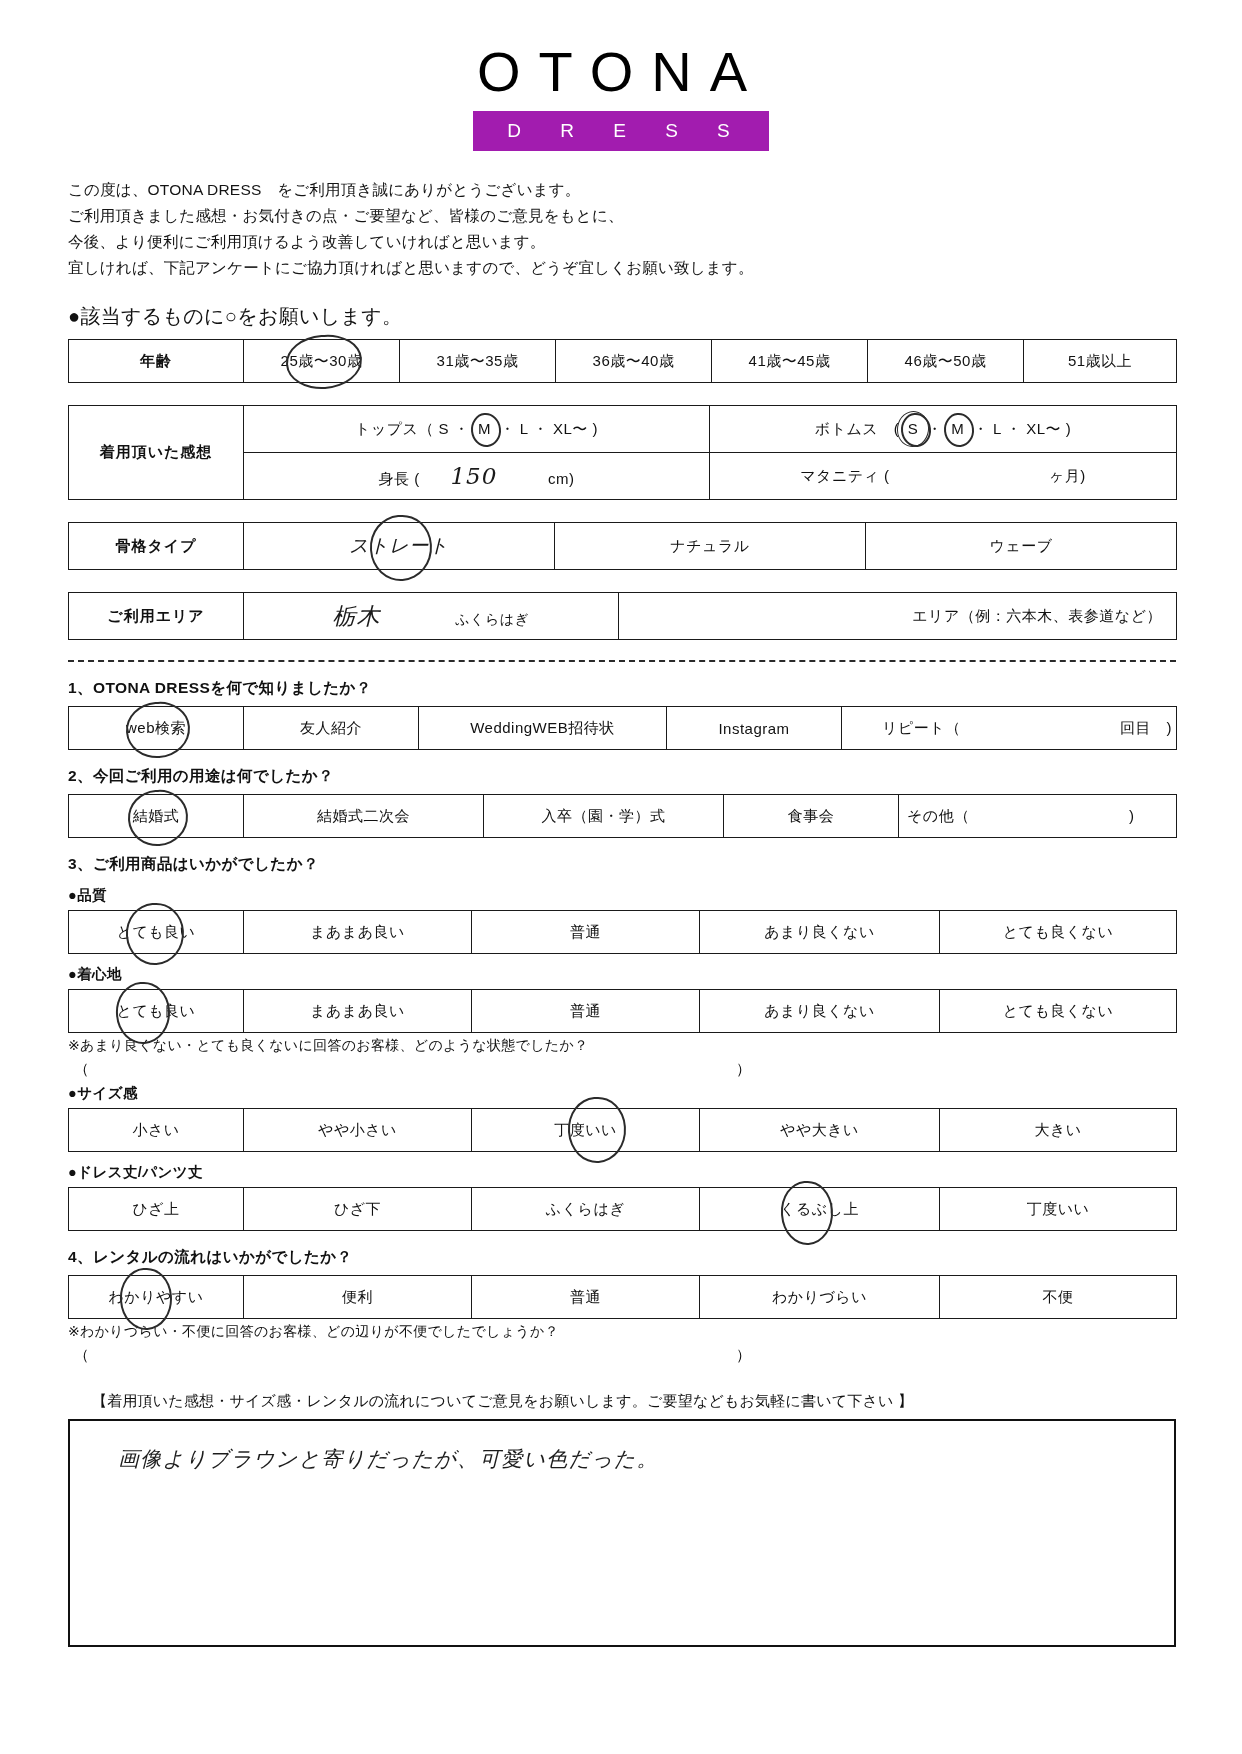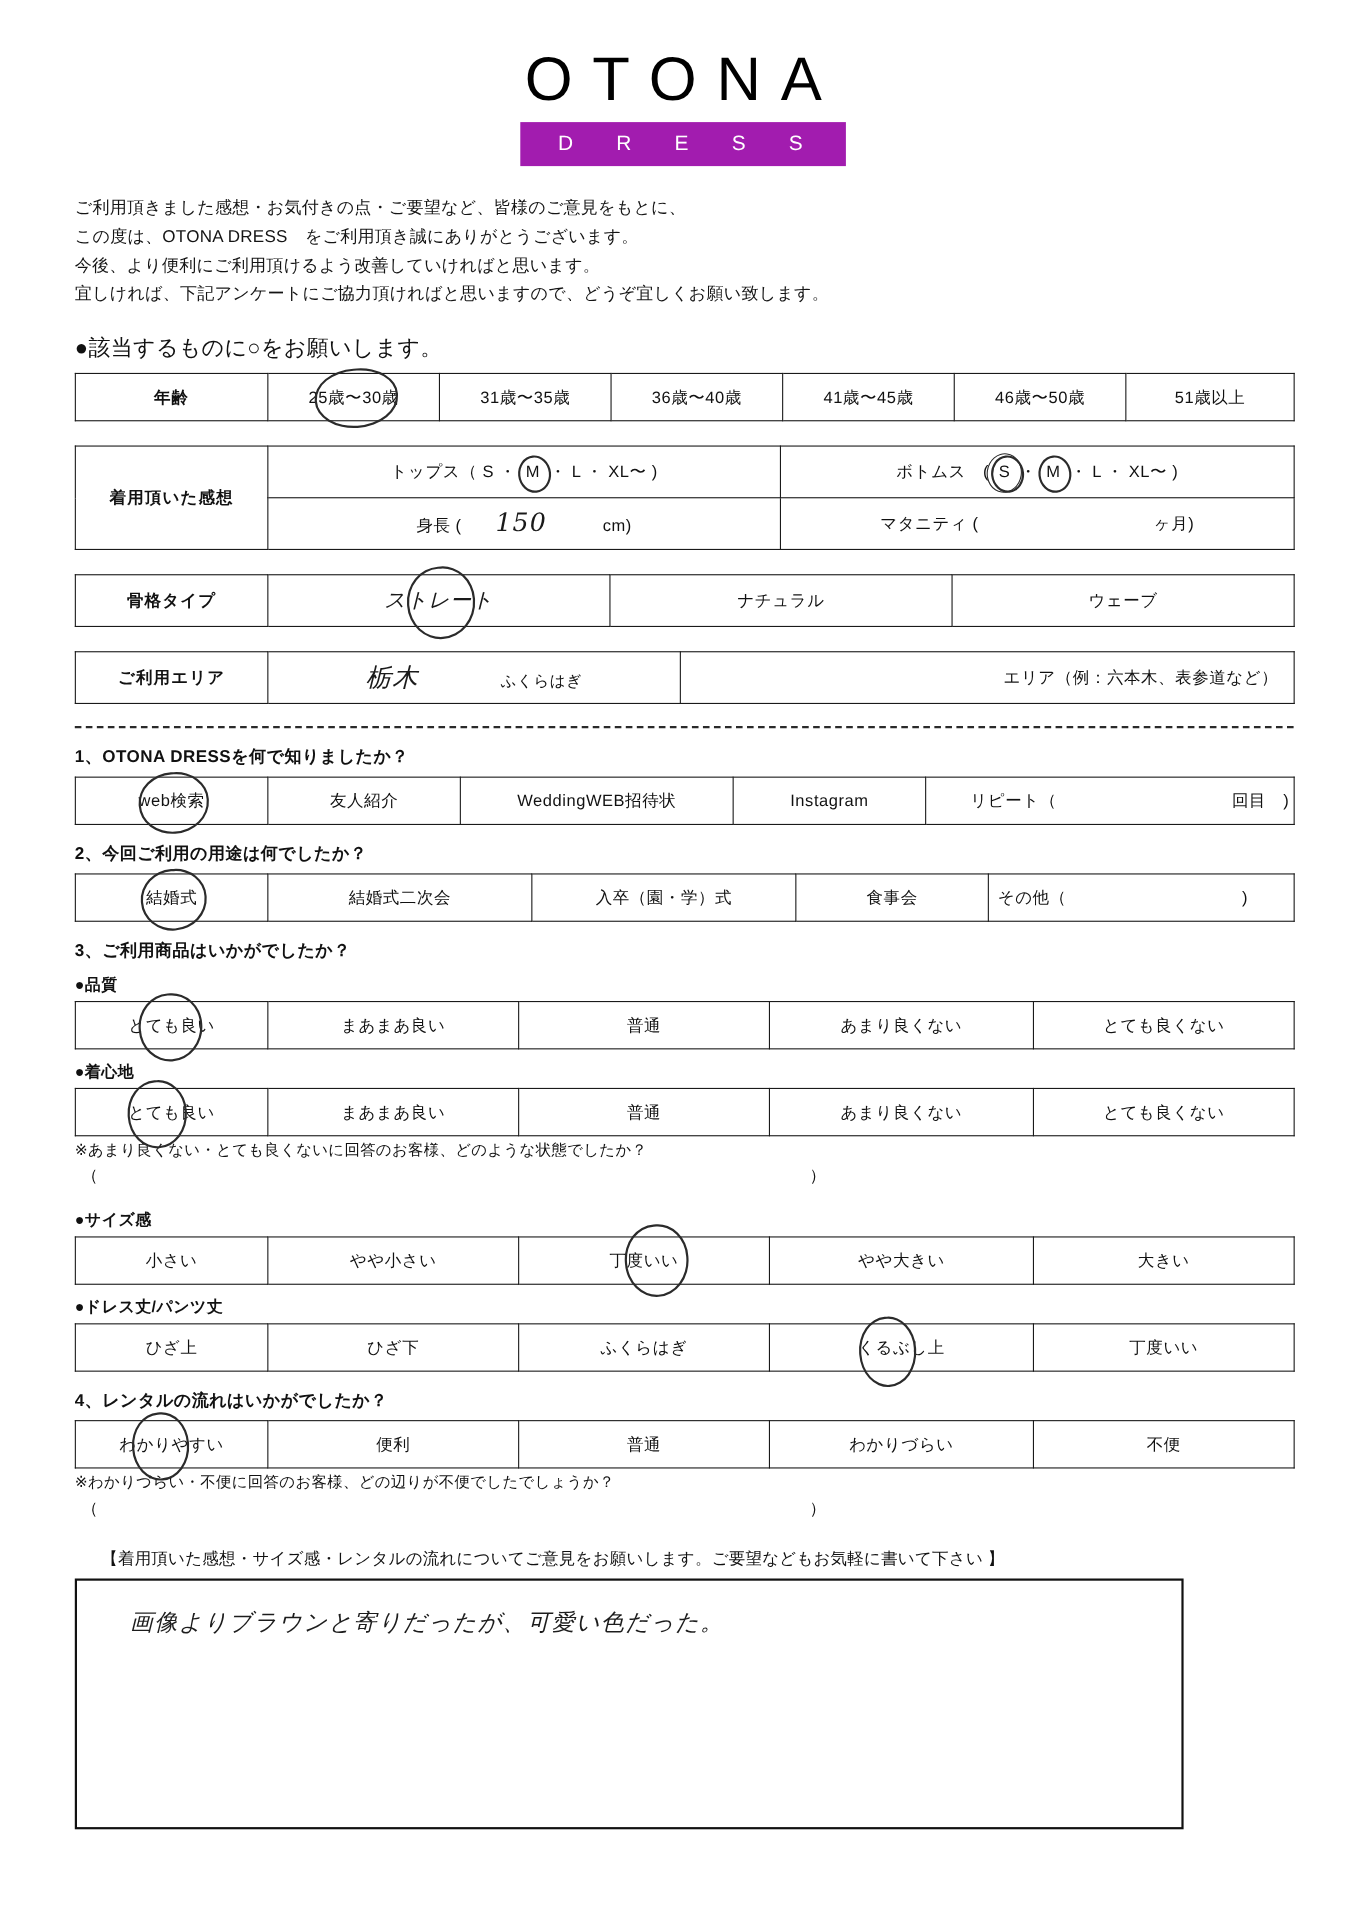--- a/index.html
+++ b/index.html
@@ -153,21 +153,21 @@
   .paren-line .r { position: absolute; left: 668px; }
 
   .final-head {
     margin: 26px 0 8px 92px;
     font-size: 15px;
     font-weight: normal;
     letter-spacing: 0.2px;
   }
   .comment-box {
     margin-left: 68px;
-    width: 1008px;
+    width: 1108px;
     height: 228px;
     border: 2.4px solid #111;
     box-sizing: border-box;
     position: relative;
   }
   .comment-text {
     position: absolute;
     left: 48px;
     top: 24px;
     font-family: "DejaVu Serif", "Liberation Serif", serif;
@@ -206,22 +206,22 @@
 <body>
 
 <div class="page">
 
   <div class="logo-wrap">
     <div class="logo-otona">OTONA</div>
     <div class="logo-dress">D R E S S</div>
   </div>
 
   <div class="intro">
+    <div>この度は、OTONA DRESS　をご利用頂き誠にありがとうございます。</div>
     <div>ご利用頂きました感想・お気付きの点・ご要望など、皆様のご意見をもとに、</div>
-    <div>この度は、OTONA DRESS　をご利用頂き誠にありがとうございます。</div>
     <div>今後、より便利にご利用頂けるよう改善していければと思います。</div>
     <div>宜しければ、下記アンケートにご協力頂ければと思いますので、どうぞ宜しくお願い致します。</div>
   </div>
 
   <div class="lead">●該当するものに○をお願いします。</div>
 
   <table class="tbl">
     <colgroup>
       <col style="width:175px">
         <col style="width:156px">
@@ -434,21 +434,21 @@
       <td>とても良くない</td>
     </tr>
   </tbody>
     </table>
   <div class="note">※あまり良くない・とても良くないに回答のお客様、どのような状態でしたか？</div>
   <div class="paren-line">
     <span class="l">（</span>
     <span class="r">）</span>
   </div>
 
-  <div class="sub-bullet" style="margin-top:20px">●サイズ感</div>
+  <div class="sub-bullet" style="margin-top:4px">●サイズ感</div>
   <table class="tbl">
     <colgroup>
         <col style="width:175px">
         <col style="width:228px">
         <col style="width:228px">
         <col style="width:240px">
         <col style="width:237px">
       </colgroup>
     <tbody>
         <tr>

